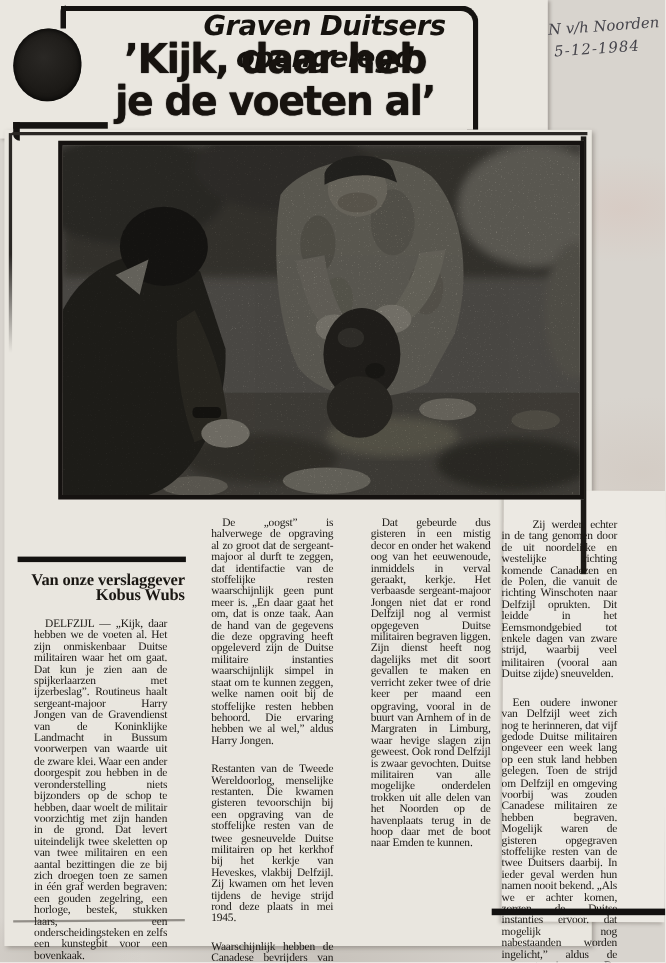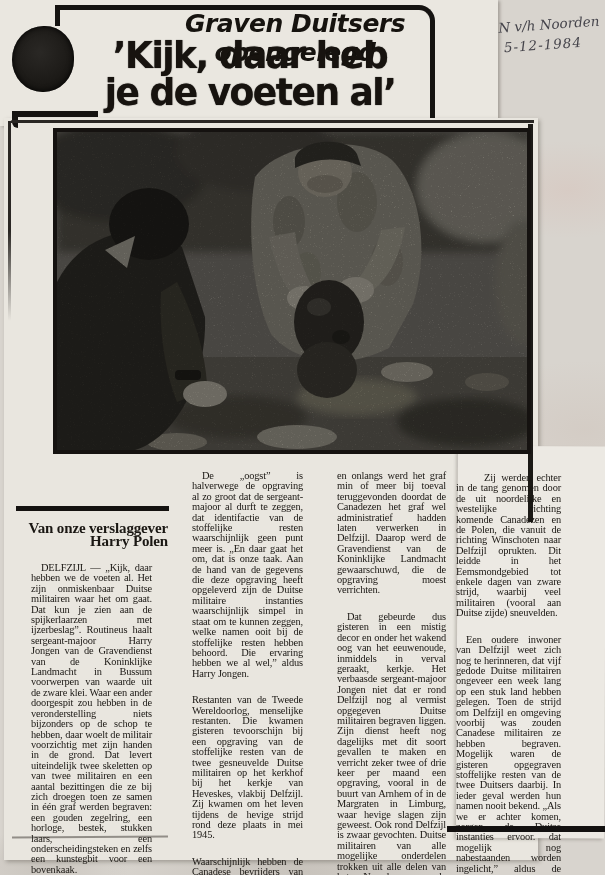--- a/index.html
+++ b/index.html
@@ -163,33 +163,32 @@
 
       <rect width="470" height="318" filter="url(#grain)" opacity=".45"></rect>
     </svg>
   </div>
 
   <div class="caption-rule"></div>
 
   <div class="col col1">
     <div class="byline">
       <div>Van onze verslaggever</div>
-      <div>Harry Polen</div>
+      <div>Kobus Wubs</div>
     </div>
     <p class="ind">DELFZIJL — „Kijk, daar hebben we de voeten al. Het zijn onmiskenbaar Duitse militairen waar het om gaat. Dat kun je zien aan de spijkerlaarzen met ijzerbeslag”. Routineus haalt sergeant-majoor Harry Jongen van de Gravendienst van de Koninklijke Landmacht in Bussum voorwerpen van waarde uit de zware klei. Waar een ander doorgespit zou hebben in de veronderstelling niets bijzonders op de schop te hebben, daar woelt de militair voorzichtig met zijn handen in de grond. Dat levert uiteindelijk twee skeletten op van twee militairen en een aantal bezittingen die ze bij zich droegen toen ze samen in één graf werden begraven: een gouden zegelring, een horloge, bestek, stukken laars, een onderscheidingsteken en zelfs een kunstegbit voor een bovenkaak.</p>
   </div>
 
   <div class="col col2">
     <p class="ind">De „oogst” is halverwege de opgraving al zo groot dat de sergeant-majoor al durft te zeggen, dat identifactie van de stoffelijke resten waarschijnlijk geen punt meer is. „En daar gaat het om, dat is onze taak. Aan de hand van de gegevens die deze opgraving heeft opgeleverd zijn de Duitse militaire instanties waarschijnlijk simpel in staat om te kunnen zeggen, welke namen ooit bij de stoffelijke resten hebben behoord. Die ervaring hebben we al wel,” aldus Harry Jongen.</p>
     <p>Restanten van de Tweede Wereldoorlog, menselijke restanten. Die kwamen gisteren tevoorschijn bij een opgraving van de stoffelijke resten van de twee gesneuvelde Duitse militairen op het kerkhof bij het kerkje van Heveskes, vlakbij Delfzijl. Zij kwamen om het leven tijdens de hevige strijd rond deze plaats in mei 1945.</p>
     <p>Waarschijnlijk hebben de Canadese bevrijders van Delfzijl de twee lichamen begraven zonder zich al te zeer te bekommeren om de identiteit. Ze werden samen begraven in een hoekje op het kerkhof. Lang lagen hun lichamen daar; slechts weinigen wisten er van</p>
   </div>
 
   <div class="col col3">
-    <p>en onlangs werd het graf min of meer bij toeval teruggevonden doordat de Canadezen het graf wel administratief hadden laten verwerken in Delfzijl. Daarop werd de Gravendienst van de Koninklijke Landmacht gewaarschuwd, die de opgraving moest verrichten.</p>
     <p class="ind">Dat gebeurde dus gisteren in een mistig decor en onder het wakend oog van het eeuwenoude, inmiddels in verval geraakt, kerkje. Het verbaasde sergeant-majoor Jongen niet dat er rond Delfzijl nog al vermist opgegeven Duitse militairen begraven liggen. Zijn dienst heeft nog dagelijks met dit soort gevallen te maken en verricht zeker twee of drie keer per maand een opgraving, vooral in de buurt van Arnhem of in de Margraten in Limburg, waar hevige slagen zijn geweest. Ook rond Delfzijl is zwaar gevochten. Duitse militairen van alle mogelijke onderdelen trokken uit alle delen van het Noorden op de havenplaats terug in de hoop daar met de boot naar Emden te kunnen.</p>
   </div>
 
   <div class="col col4">
     <p class="ind-lg">Zij werden echter in de tang genomen door de uit noordelijke en westelijke richting komende Canadezen en de Polen, die vanuit de richting Winschoten naar Delfzijl oprukten. Dit leidde in het Eemsmondgebied tot enkele dagen van zware strijd, waarbij veel militairen (vooral aan Duitse zijde) sneuvelden.</p>
     <p class="ind">Een oudere inwoner van Delfzijl weet zich nog te herinneren, dat vijf gedode Duitse militairen ongeveer een week lang op een stuk land hebben gelegen. Toen de strijd om Delfzijl en omgeving voorbij was zouden Canadese militairen ze hebben begraven. Mogelijk waren de gisteren opgegraven stoffelijke resten van de twee Duitsers daarbij. In ieder geval werden hun namen nooit bekend. „Als we er achter komen, zorgen de Duitse instanties ervoor. dat mogelijk nog nabestaanden worden ingelicht,” aldus de sergeant-majoor. De stoffelijke resten zullen worden herbegraven op het kerkhof voor Duitse militairen in IJsselstein.</p>
   </div>
 
   <div class="rule-bottom-right"></div>
   <div class="rule-col1-bottom"></div>

